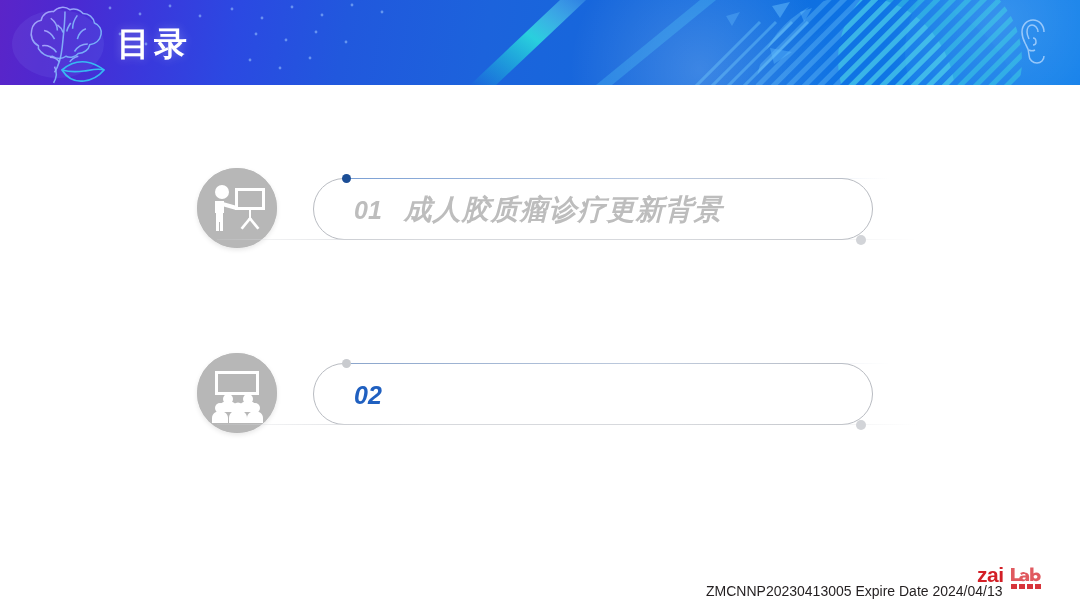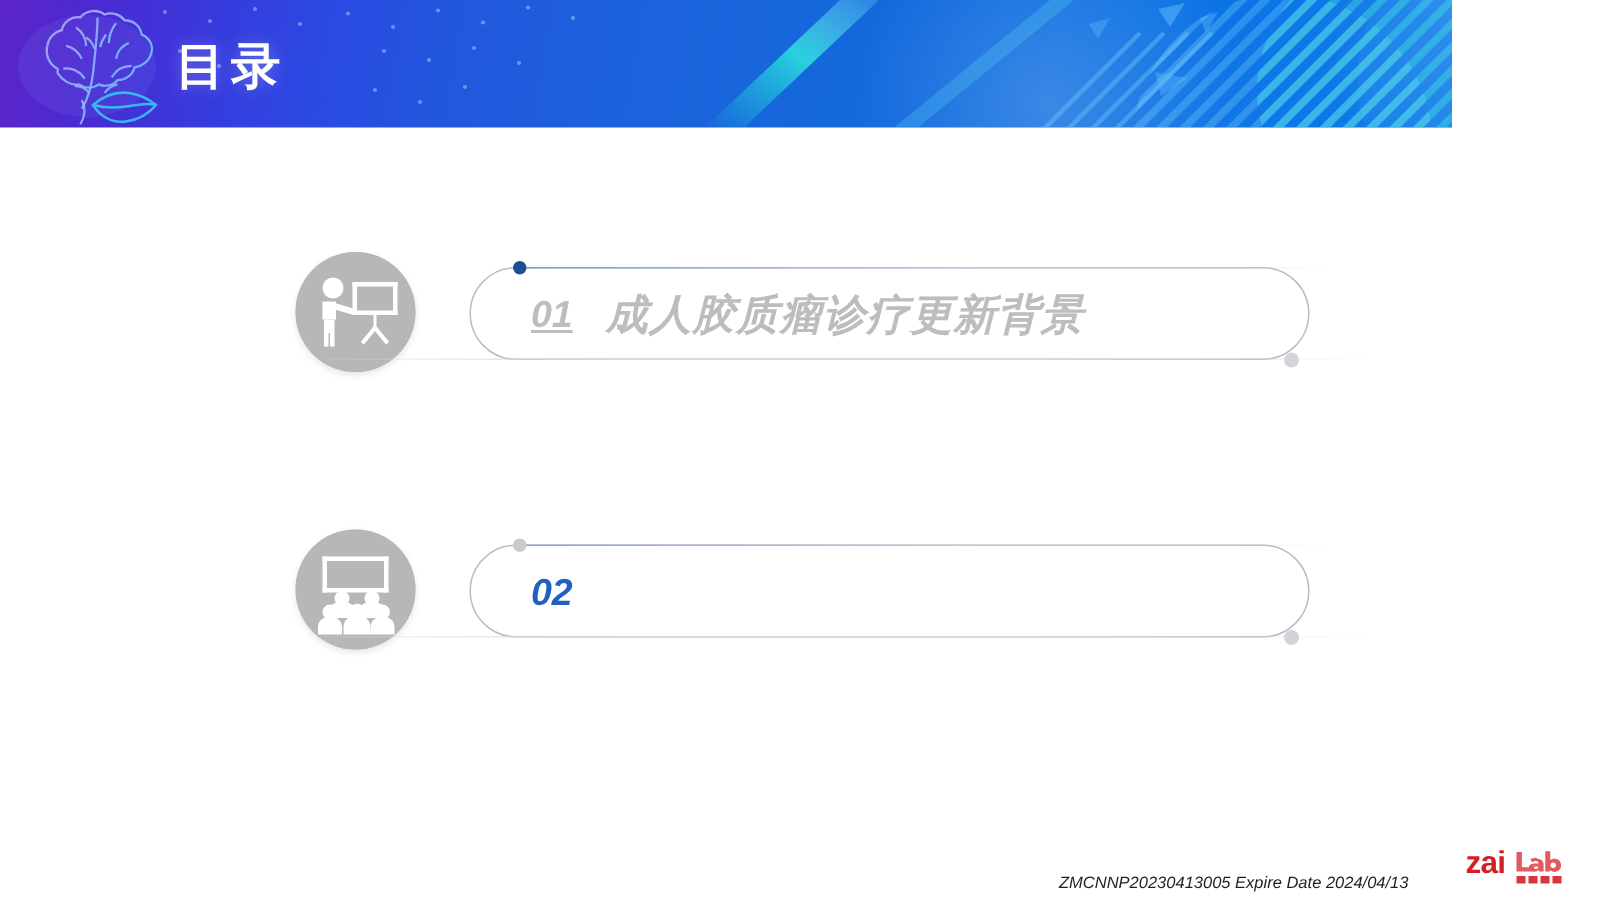--- a/index.html
+++ b/index.html
@@ -16,21 +16,21 @@
     height: 608px;
     background: #ffffff;
     overflow: hidden;
   }
 
   
   .banner {
     position: absolute;
     left: 0;
     top: 0;
-    width: 968px;
+    width: 1080px;
     height: 85px;
     overflow: hidden;
     background: linear-gradient(100deg,
         #5b24c8 0%,
         #4a2ad2 7%,
         #3a38dc 14%,
         #2b49e2 22%,
         #2158dd 32%,
         #1c63dc 45%,
         #1568dc 58%,
@@ -168,35 +168,34 @@
     font-style: italic;
     letter-spacing: 0px;
   }
   .pill-label {
     font-size: 28px;
     font-weight: bold;
     font-style: italic;
     margin-left: 22px;
     letter-spacing: 1px;
   }
-  .item-1 .pill-num   { color: #bdbdbd; text-decoration: underline; }
+  .item-1 .pill-num   { color: #bdbdbd; }
   .item-1 .pill-label { color: #bdbdbd; }
   .item-2 .pill-num   { color: #2060c0; }
   .item-2 .pill-label { color: #2060c0; }
   .item-2 .pill { width: 560px; }
 
   
   .footer-code {
     position: absolute;
     left: 706px;
     top: 583px;
-    font-size: 11px;
+    font-size: 14px;
     color: #231f20;
     white-space: nowrap;
-    font-style: italic;
   }
   .logo {
     position: absolute;
     left: 977px;
     top: 562px;
     width: 92px;
     height: 32px;
   }
 </style>
 </head>

